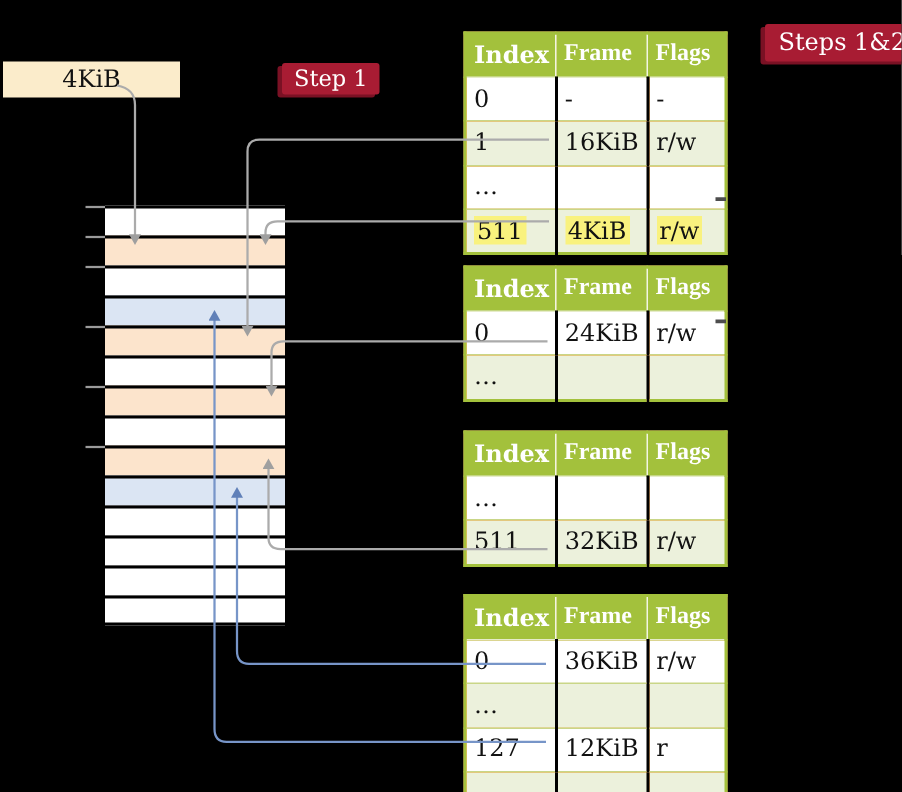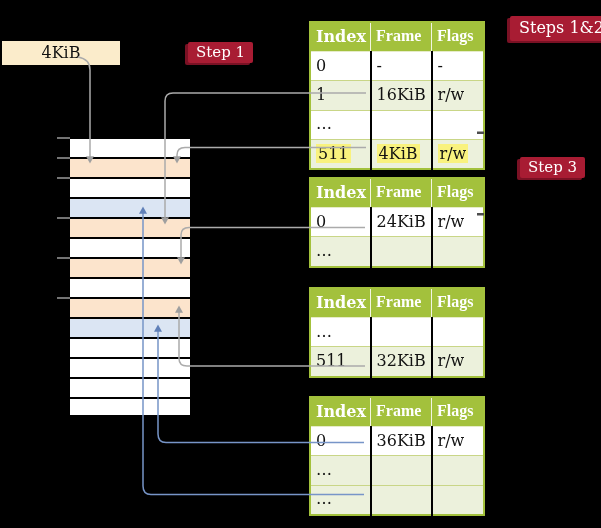--- a/index.html
+++ b/index.html
@@ -68,21 +68,20 @@
 <body>
 
 <div id="canvas" style="--background: #000000; --table-header-green: #a3c13c; --table-border-green: #a3c13c; --table-row-shade: #ecf1dc; --highlight-yellow: #f9f27e; --badge-red: #a81c33; --badge-red-dark: #7a1124; --frame-box-cream: #fbeccb; --memory-orange: #fce4cc; --memory-blue: #dbe5f3; --connector-gray: #ababab; --connector-blue: #7795c8;">
 
   <div id="frame-box">
     <span>4KiB</span>
   </div>
 
   <div class="badge" id="badge-step0">Step 1</div>
   <div class="badge" id="badge-steps12">Steps 1&amp;2</div>
-  <div class="badge" id="badge-step3">Step 3</div>
 
   <div id="memory">
       <div class="mem-row mem-white"></div>
       <div class="mem-row mem-orange"></div>
       <div class="mem-row mem-white"></div>
       <div class="mem-row mem-blue"></div>
       <div class="mem-row mem-orange"></div>
       <div class="mem-row mem-white"></div>
       <div class="mem-row mem-orange"></div>
       <div class="mem-row mem-white"></div>
@@ -198,20 +197,25 @@
       <tbody>
         <tr>
           <td>0</td>
           <td>36KiB</td>
           <td>r/w</td>
         </tr>
         <tr class="shaded">
           <td>…</td>
           <td></td>
           <td></td>
+        </tr>
+        <tr>
+          <td>127</td>
+          <td>12KiB</td>
+          <td>r</td>
         </tr>
         <tr class="shaded">
           <td>…</td>
           <td></td>
           <td></td>
         </tr>
       </tbody>
     </table>
 
   <svg id="overlay" width="601" height="528" viewBox="0 0 601 528">

